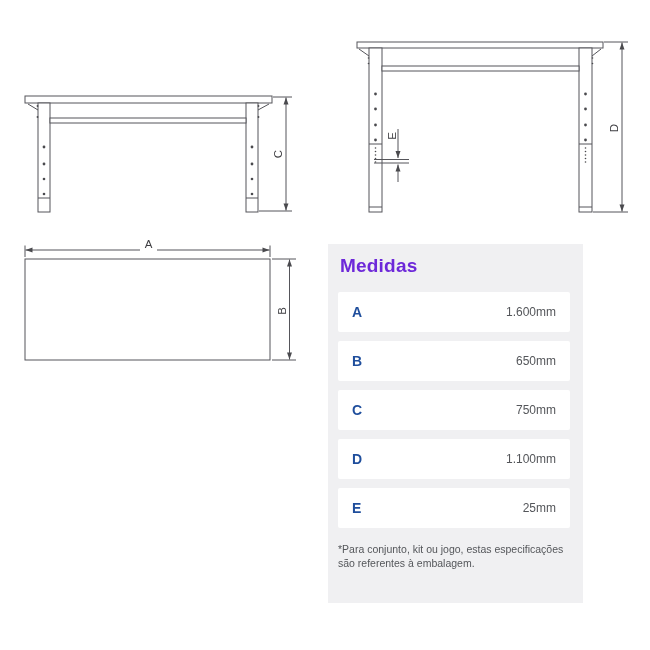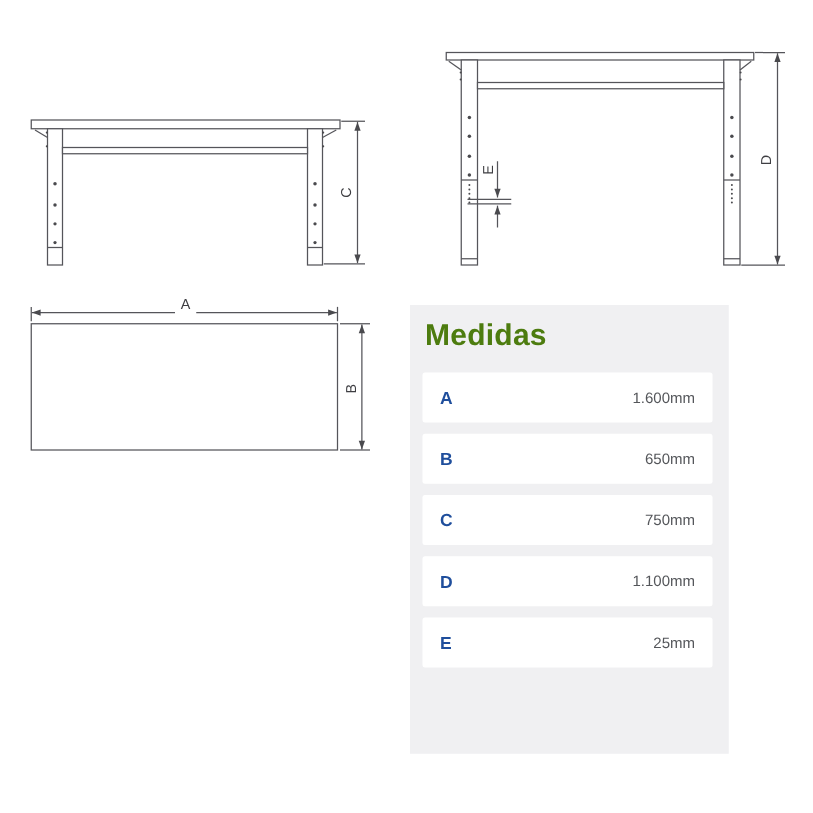--- a/index.html
+++ b/index.html
@@ -34,23 +34,23 @@
     position: absolute;
     left: 328px;
     top: 244px;
     width: 255px;
     height: 359px;
     background: #f0f0f2;
     box-sizing: border-box;
     padding: 11px 13px 0 10px;
   }
   .panel-title {
-    font-size: 24px;
+    font-size: 19px;
     font-weight: 700;
-    color: #4d7c0f;
+    color: #6d28d9;
     padding-left: 2px;
     letter-spacing: 0.2px;
   }
   .rows {
     margin-top: 15px;
     display: flex;
     flex-direction: column;
     gap: 9px;
   }
   .row {
@@ -229,16 +229,17 @@
         <span class="row-label">D</span>
         <span class="row-value">1.100mm</span>
       </div>
       <div class="row">
         <span class="row-label">E</span>
         <span class="row-value">25mm</span>
       </div>
     </div>
 
     <div class="footnotes">
+      <p>*Para conjunto, kit ou jogo, estas especificações são referentes à embalagem.</p>
     </div>
   </div>
 
 </div>
 
 </body></html>

